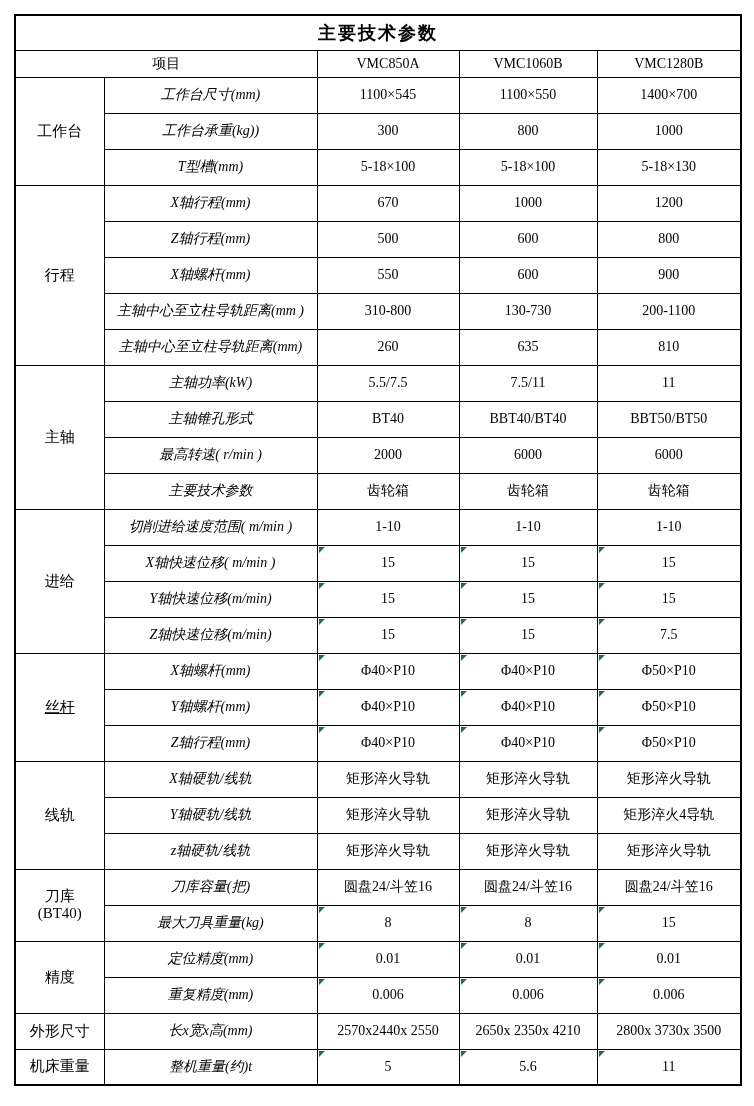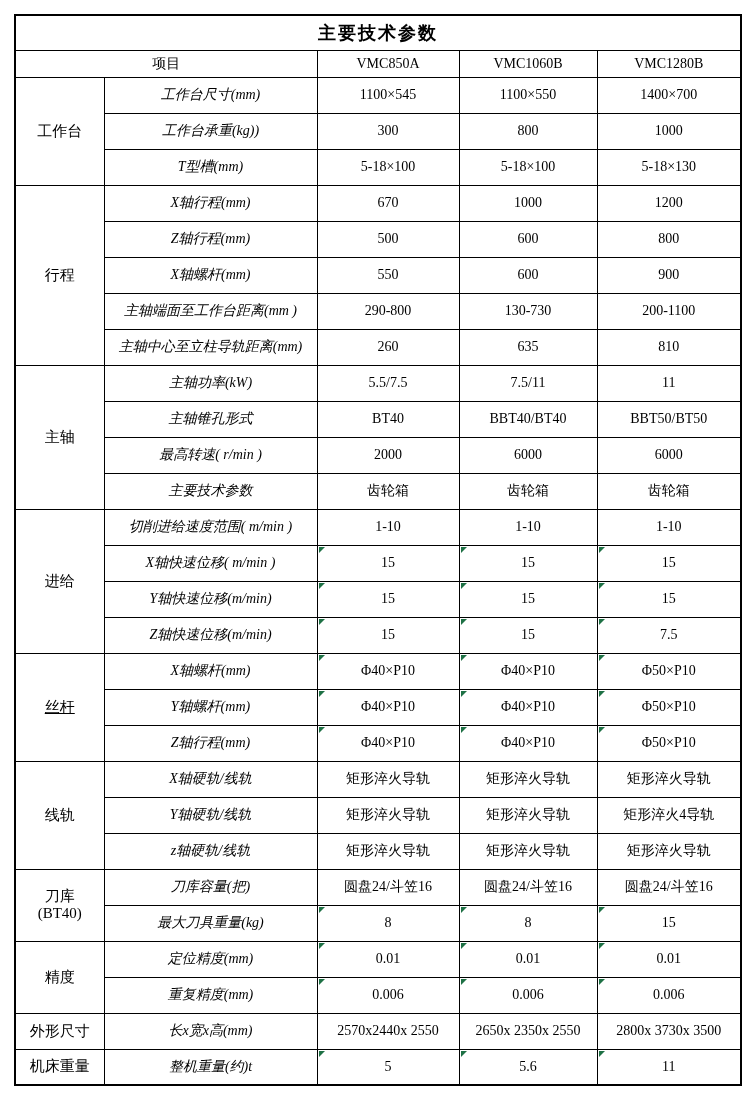--- a/index.html
+++ b/index.html
@@ -78,22 +78,22 @@
     <td class="val"><span>600</span></td>
     <td class="val"><span>800</span></td>
   </tr>
   <tr>
     <td class="lbl">X轴螺杆(mm)</td>
     <td class="val"><span>550</span></td>
     <td class="val"><span>600</span></td>
     <td class="val"><span>900</span></td>
   </tr>
   <tr>
-    <td class="lbl">主轴端面至工作台距离(mm )</td>
-    <td class="val"><span>290-800</span></td>
+    <td class="lbl">主轴中心至立柱导轨距离(mm )</td>
+    <td class="val"><span>310-800</span></td>
     <td class="val"><span>130-730</span></td>
     <td class="val"><span>200-1100</span></td>
   </tr>
   <tr>
     <td class="lbl">主轴中心至立柱导轨距离(mm)</td>
     <td class="val"><span>260</span></td>
     <td class="val"><span>635</span></td>
     <td class="val"><span>810</span></td>
   </tr>
 
@@ -215,21 +215,21 @@
     <td class="lbl">重复精度(mm)</td>
     <td class="val"><span class="tri"></span><span>0.006</span></td>
     <td class="val"><span class="tri"></span><span>0.006</span></td>
     <td class="val"><span class="tri"></span><span>0.006</span></td>
   </tr>
 
   <tr>
     <td class="cat"><span>外形尺寸</span></td>
     <td class="lbl">长x宽x高(mm)</td>
     <td class="val"><span>2570x2440x 2550</span></td>
-    <td class="val"><span>2650x 2350x 2550</span></td>
+    <td class="val"><span>2650x 2350x 4210</span></td>
     <td class="val"><span>2800x 3730x 3500</span></td>
   </tr>
 
   <tr>
     <td class="cat"><span>机床重量</span></td>
     <td class="lbl">整机重量(约)t</td>
     <td class="val"><span class="tri"></span><span>5</span></td>
     <td class="val"><span class="tri"></span><span>5.6</span></td>
     <td class="val"><span class="tri"></span><span>11</span></td>
   </tr>

